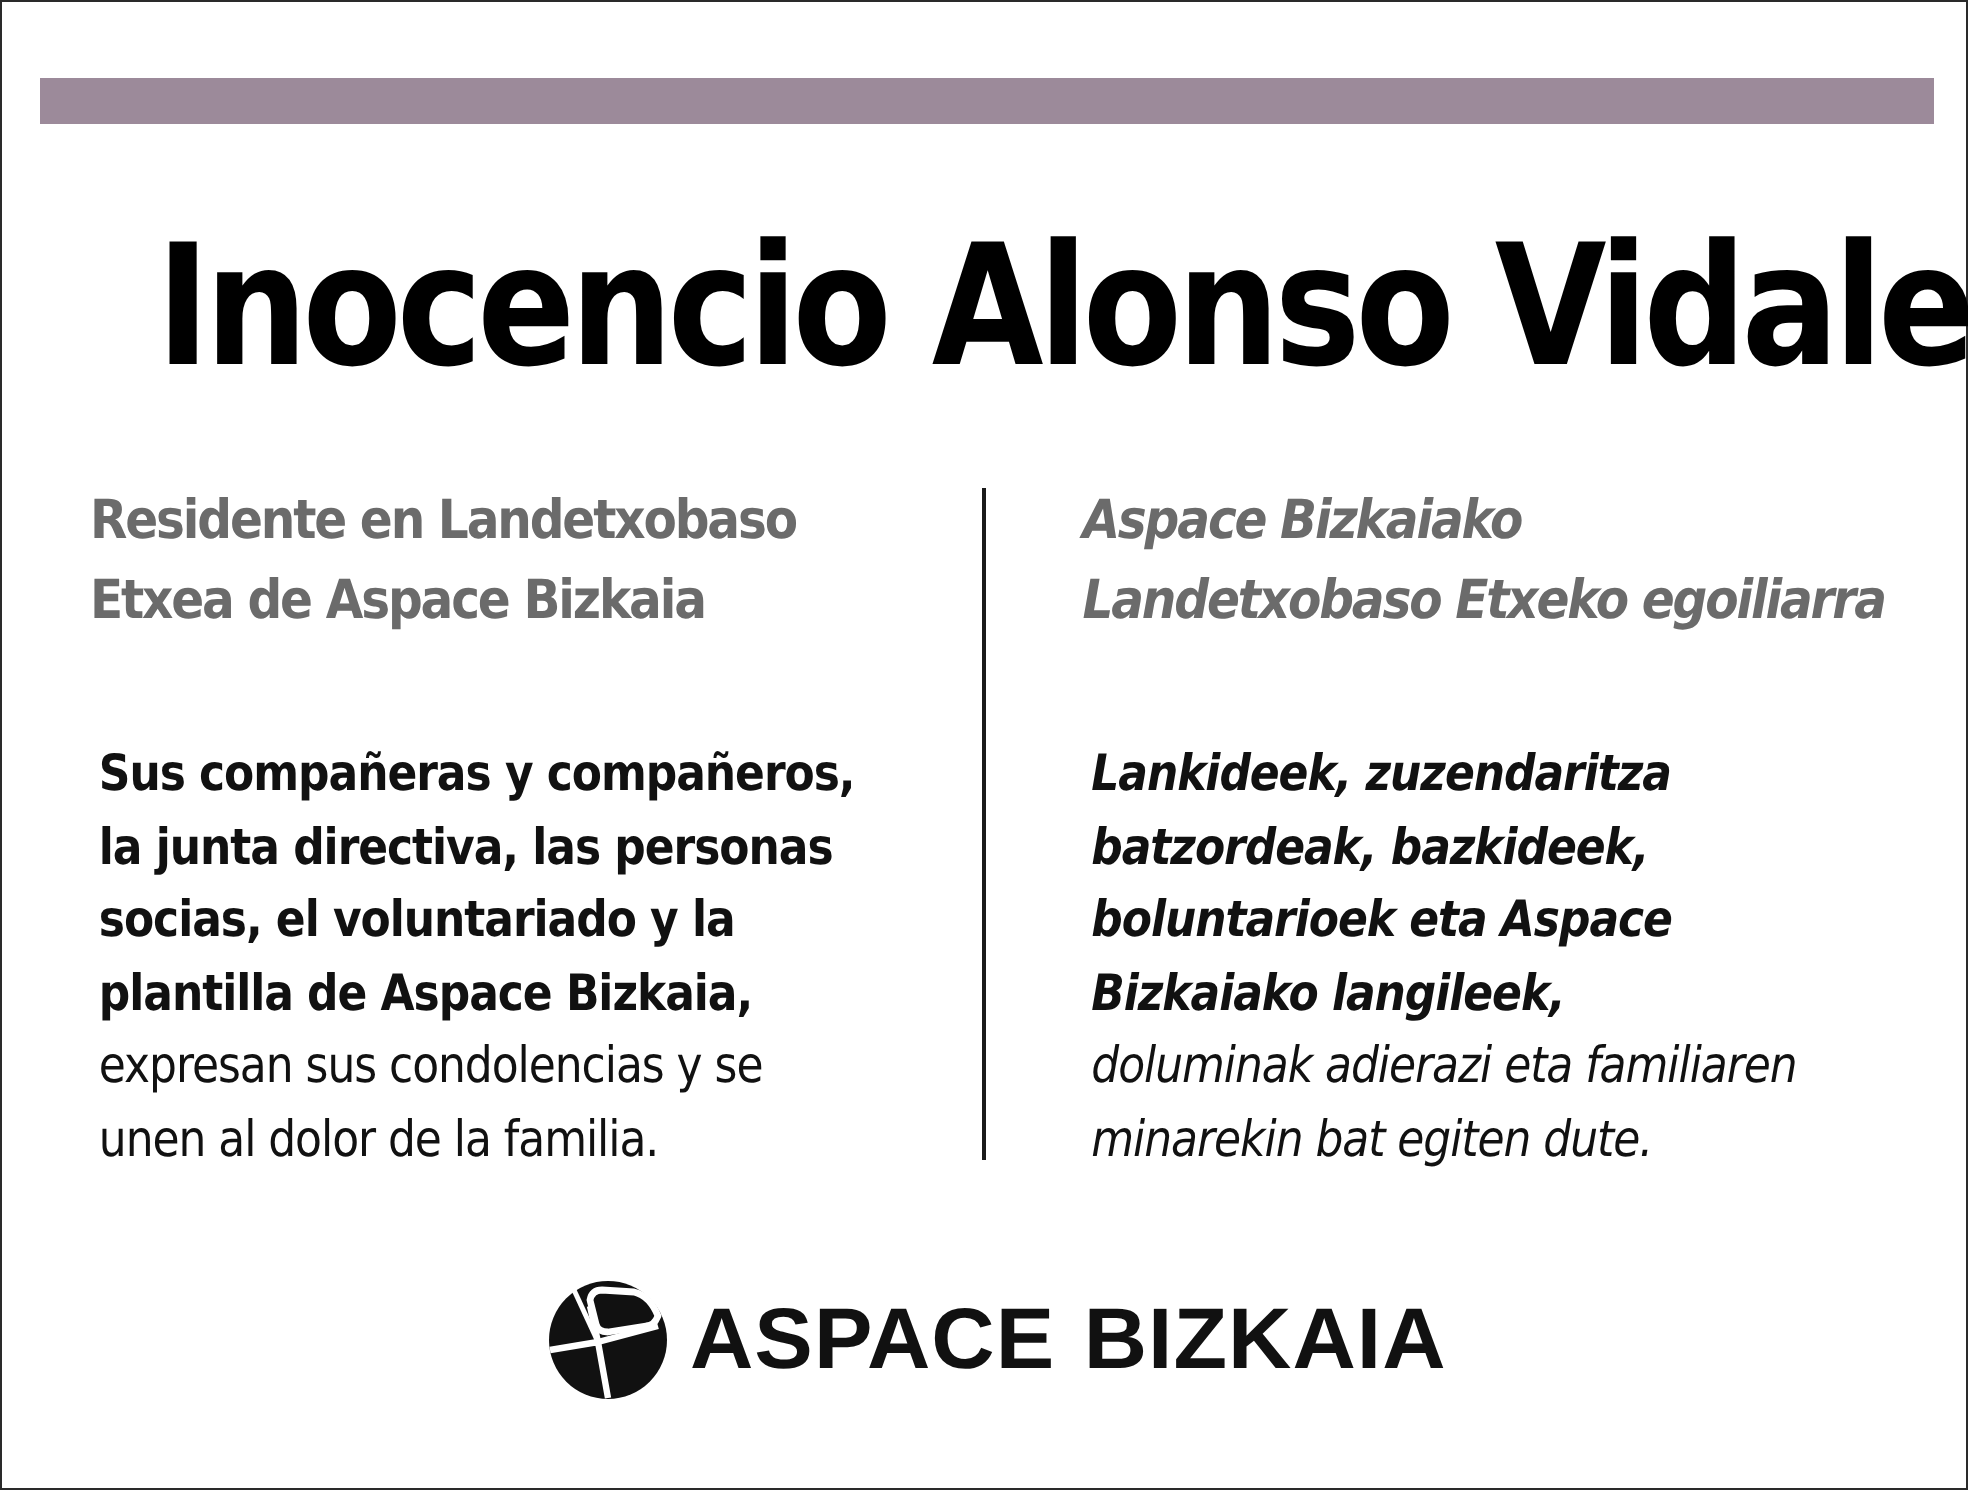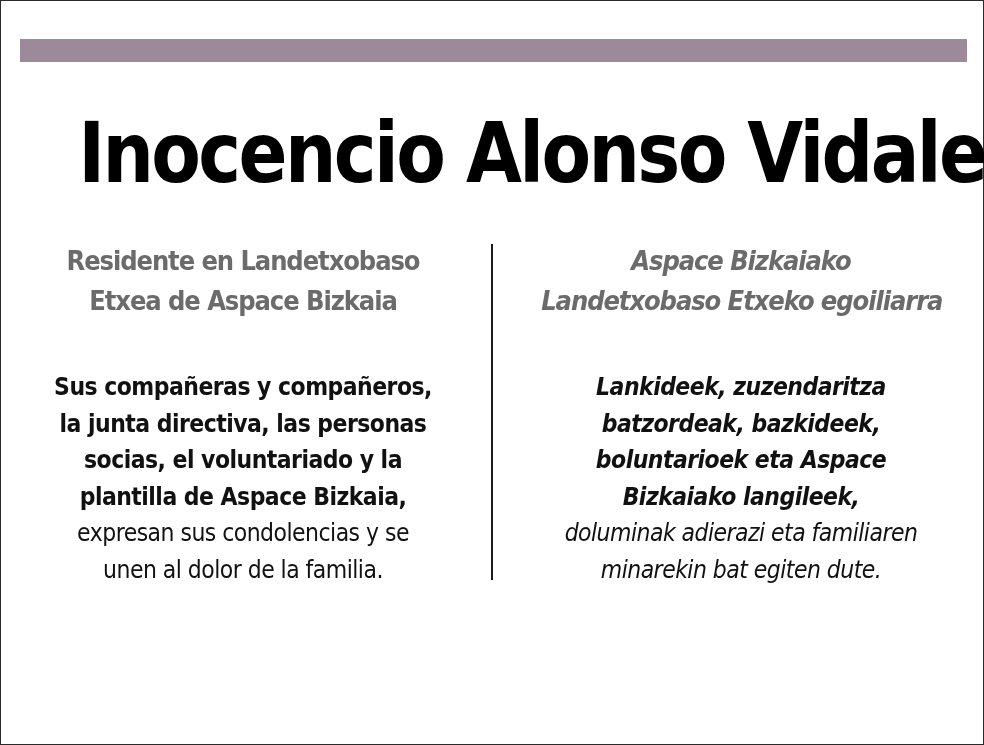--- a/index.html
+++ b/index.html
@@ -22,21 +22,21 @@
     font-weight: bold;
     font-size: 84px;
     line-height: 100px;
     letter-spacing: -3px;
     color: #000;
     transform: scaleX(0.86);
     transform-origin: center;
     white-space: nowrap;
   }
   .col {
-    position: absolute; top: 240px; width: 440px; text-align: center;
+    position: absolute; top: 240px; width: 440px; text-align: left;
   }
   .col-left { left: 22px; }
   .col-right { left: 518px; width: 444px; font-style: italic; }
   .subtitle {
     font-family: "DejaVu Sans", sans-serif;
     font-weight: bold;
     font-size: 27px;
     line-height: 40px;
     color: #6b6b6b;
     letter-spacing: -1.2px;
@@ -113,13 +113,26 @@
     <div class="body">
       <div class="b">Lankideek, zuzendaritza</div>
       <div class="b">batzordeak, bazkideek,</div>
       <div class="b">boluntarioek eta Aspace</div>
       <div class="b">Bizkaiako langileek,</div>
       <div>doluminak adierazi eta familiaren</div>
       <div>minarekin bat egiten dute.</div>
     </div>
   </div>
 
+  <div class="logo">
+    <svg class="mark" width="62" height="62" viewBox="0 0 62 62">
+      <circle cx="31" cy="31" r="29.5" fill="#111"></circle>
+
+      <path d="M2 36 L26 32 L31 60" fill="none" stroke="#fff" stroke-width="3.2" stroke-linejoin="round"></path>
+      <path d="M26 32 L22 14" fill="none" stroke="#fff" stroke-width="3.2"></path>
+      <path d="M26 32 L56 24" fill="none" stroke="#fff" stroke-width="3.2"></path>
+      <path d="M26 32 L14 6" fill="none" stroke="#fff" stroke-width="2.5"></path>
+
+      <path d="M22 11 Q23 6 28 6 L44 7 Q52 9 56 19 Q54 24 50 24 L31 27 Q26 27 25 23 Z" fill="#111" stroke="#fff" stroke-width="3.4" stroke-linejoin="round"></path>
+    </svg>
+    <div class="logo-text"><span>ASPACE</span><span class="gap"></span><span>BIZKAIA</span></div>
+  </div>
 </div>
 
 </body></html>

